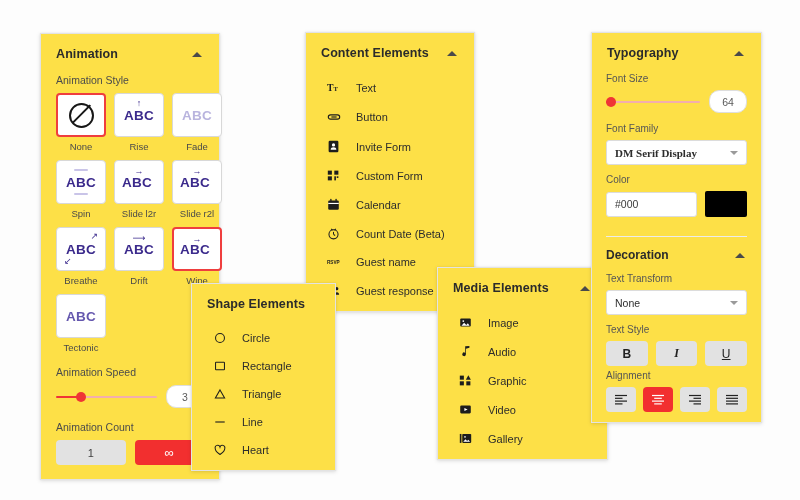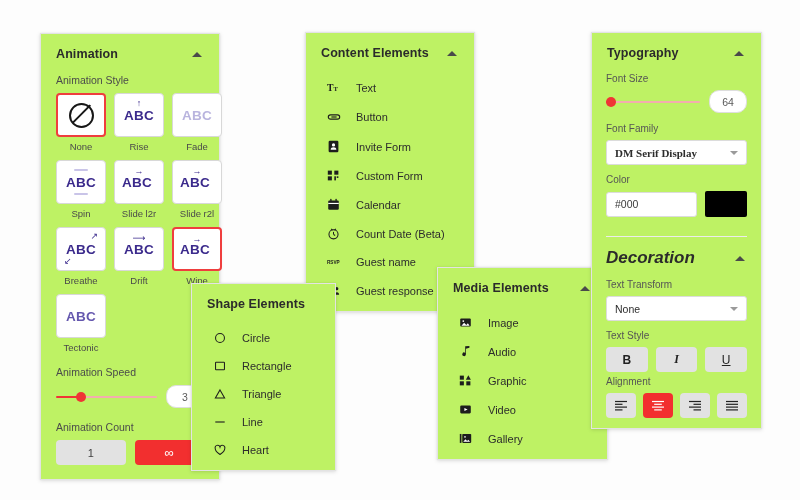--- a/index.html
+++ b/index.html
@@ -5,21 +5,21 @@
   html,body{margin:0;padding:0;}
   body{
     width:800px;height:500px;overflow:hidden;position:relative;
     background:#ffffff;
     font-family:"Liberation Sans", sans-serif;
     -webkit-font-smoothing:antialiased;
   }
   .canvas{position:absolute;inset:0;background:#fdfdfd;}
 
   .panel{
-    position:absolute;background:#bef264;
+    position:absolute;background:#fde047;
     border:1px solid #e3e3e3;
     box-shadow:0 1px 4px rgba(0,0,0,.13), 0 0 1px rgba(0,0,0,.08);
     box-sizing:border-box;
   }
   .panel-head{
     display:flex;align-items:center;justify-content:space-between;
     padding:13px 15px 11px 15px;
   }
   .panel-title{
     font-size:12.5px;font-weight:bold;color:#2b2b2b;letter-spacing:.1px;
@@ -91,21 +91,21 @@
   #panel-shape{left:191px;top:283px;width:145px;z-index:5;}
   #panel-media{left:437px;top:267px;width:171px;z-index:6;}
 
   
   #panel-typography{left:591px;top:32px;width:171px;z-index:7;}
   .tp-body{padding:0 14px 10px 14px;}
   .section-head{
     display:flex;align-items:center;justify-content:space-between;
     padding:11px 0 9px 0;border-top:1px solid #ececec;margin-top:4px;
   }
-  .section-title{font-size:17px;font-weight:bold;color:#2b2b2b;font-style:italic;}
+  .section-title{font-size:12px;font-weight:bold;color:#2b2b2b;}
   .field-label{font-size:10px;color:#555;margin:2px 0 6px 0;}
   .select-box{
     height:25px;border:1px solid #dcdcdc;border-radius:3px;background:#fff;
     display:flex;align-items:center;justify-content:space-between;padding:0 8px;
     box-sizing:border-box;margin-bottom:9px;
   }
   .select-val{font-size:10.5px;color:#2d2d2d;}
   .select-val.serif{font-family:"Liberation Serif", serif;font-weight:bold;font-size:11px;}
   .chev{width:0;height:0;border-left:4px solid transparent;border-right:4px solid transparent;border-top:4px solid #9a9a9a;}
   .color-row{display:flex;align-items:center;gap:8px;margin-bottom:19px;}

